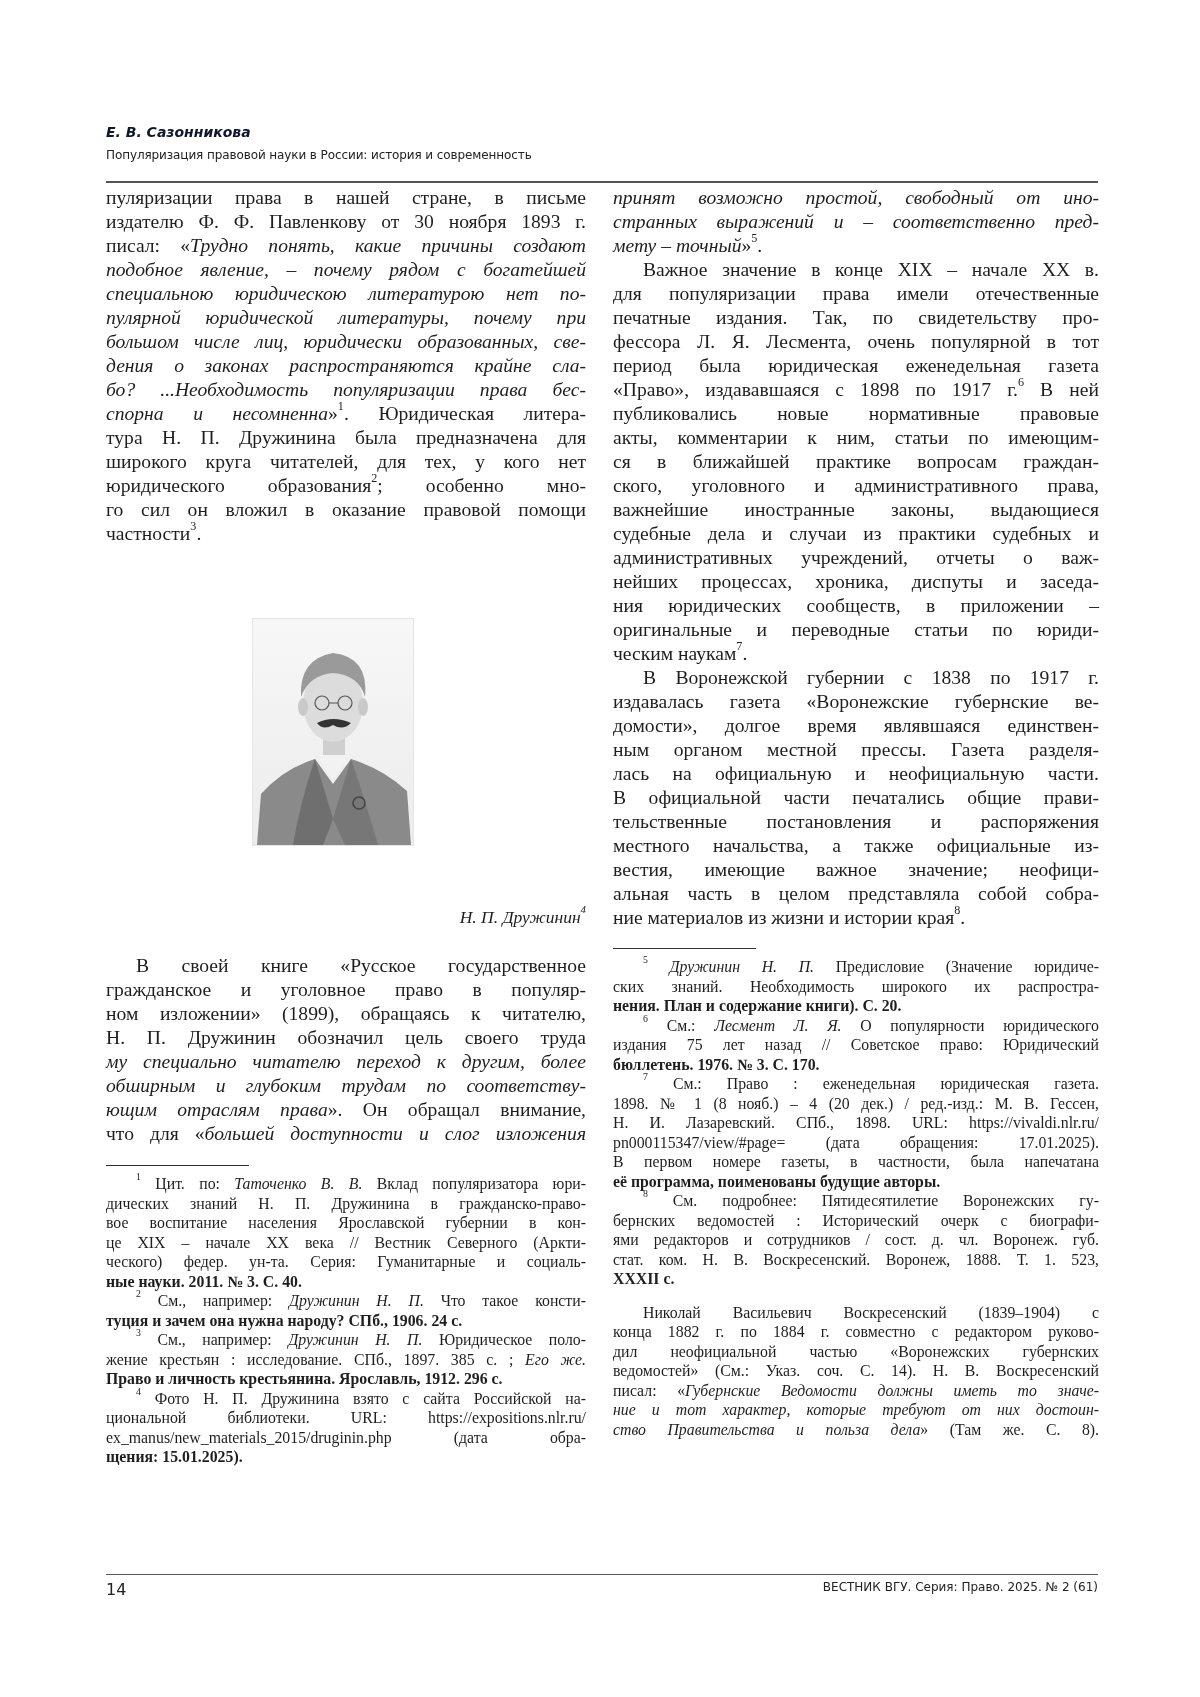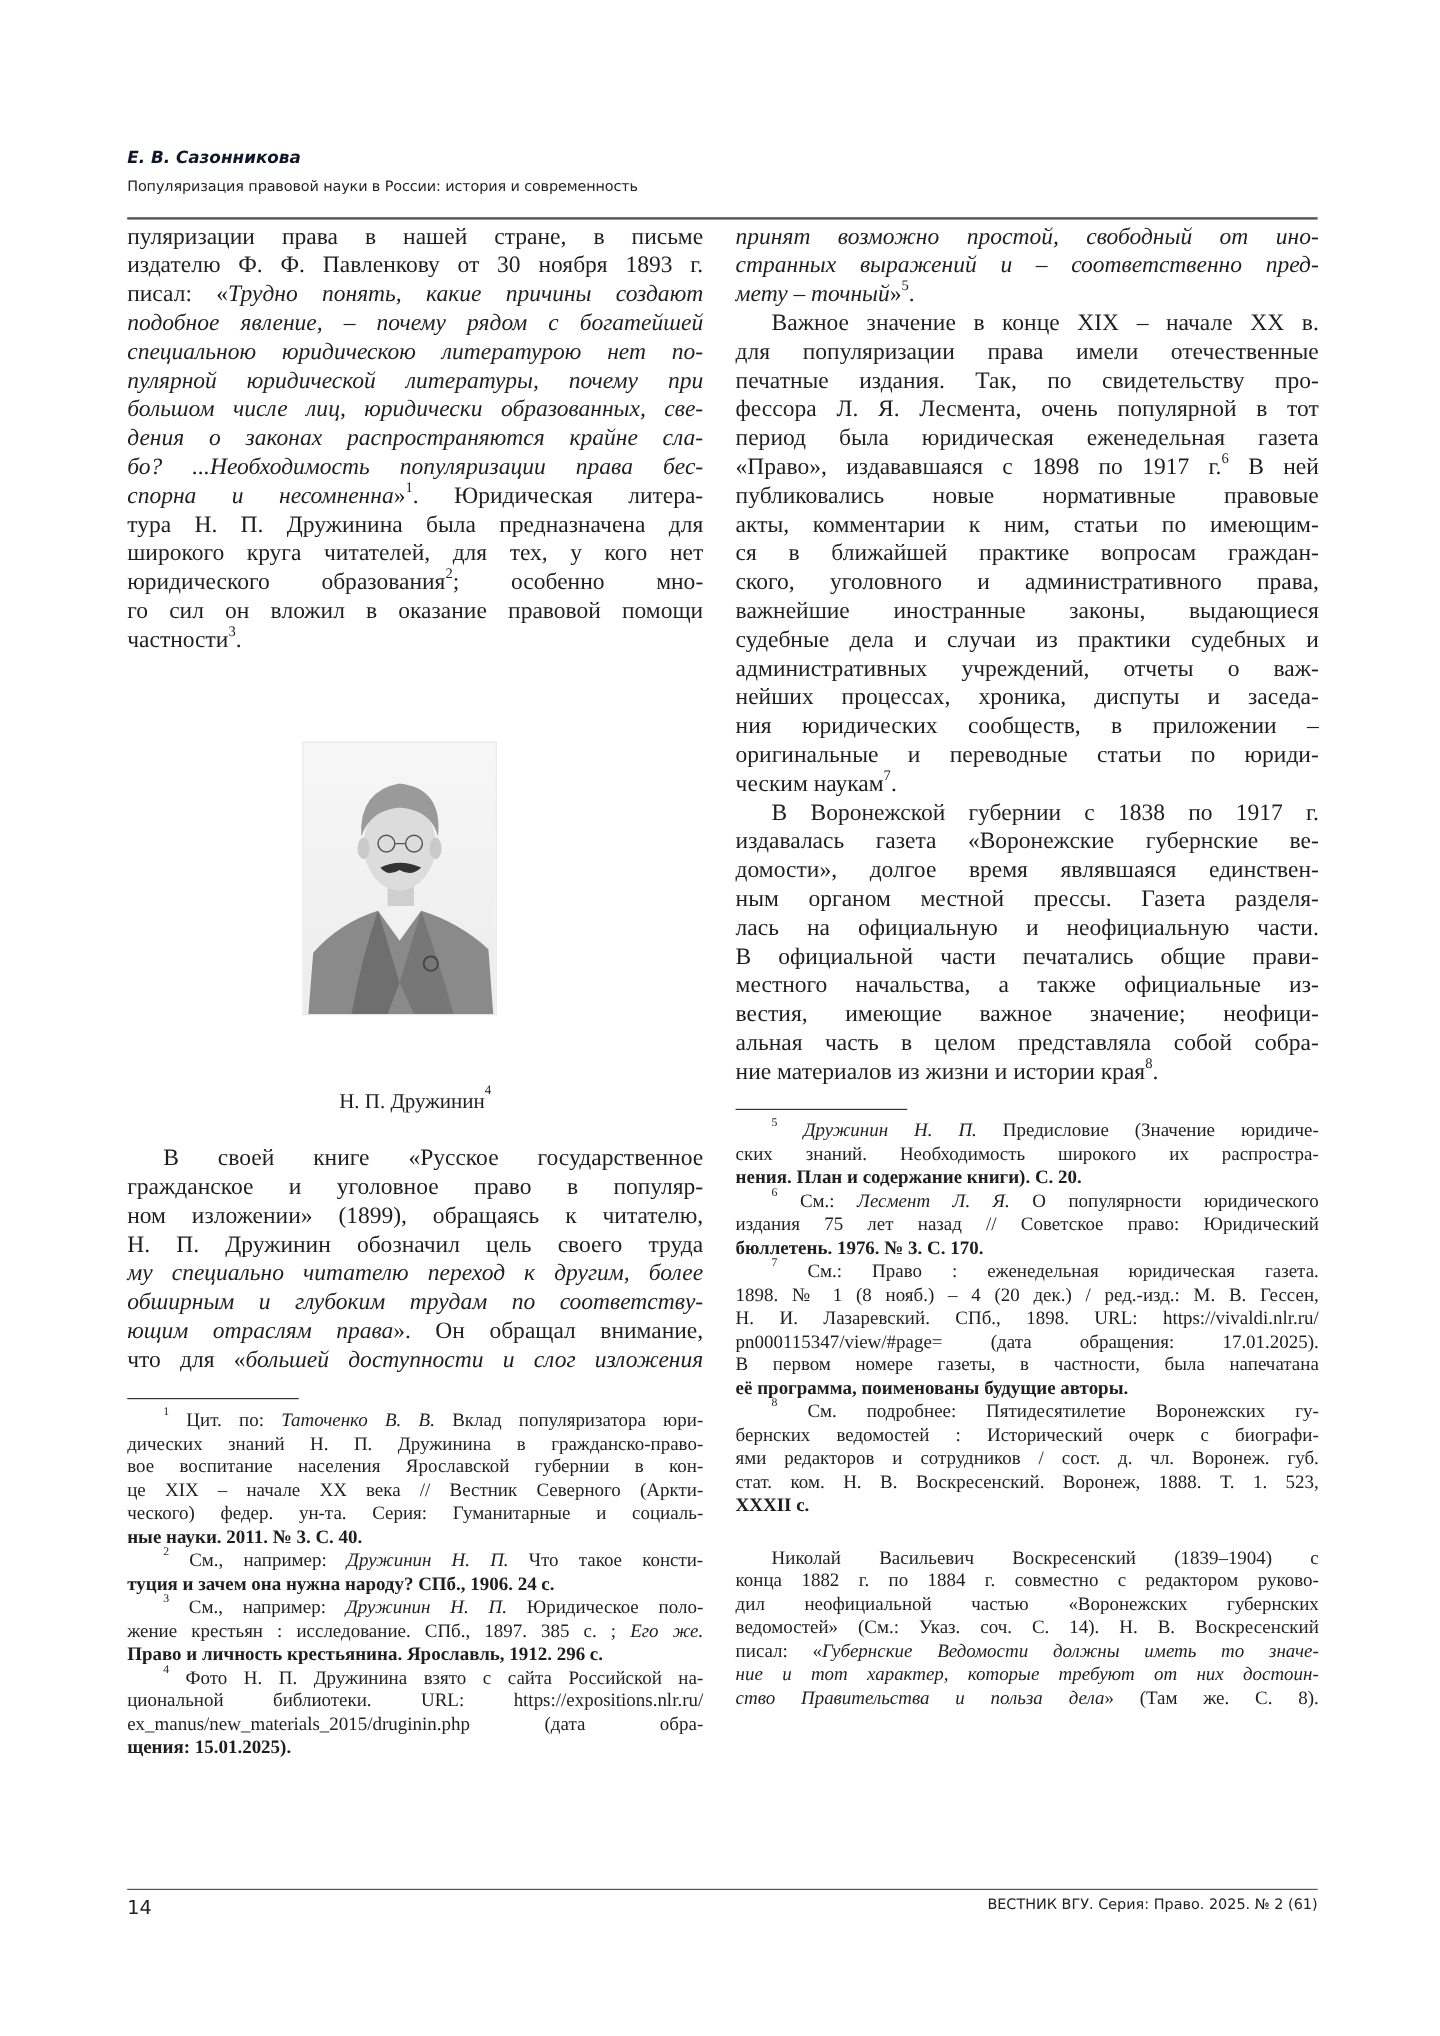--- a/index.html
+++ b/index.html
@@ -18,21 +18,21 @@
   .body-text .ln.last { text-align-last: left; }
   .body-text .ln.indent { text-indent: 30px; }
   .fn { font-size: 15.8px; line-height: 19.5px; }
   .fn .ln { display: block; white-space: nowrap; text-align: justify; text-align-last: justify; }
   .fn .ln.last { text-align-last: left; font-weight: bold; }
   .fn .ln.indent { text-indent: 30px; }
   i { font-style: italic; }
   sup { font-size: 62%; vertical-align: top; position: relative; top: -2px; line-height: 1; }
 
   .figure { position: absolute; left: 252px; top: 618px; width: 160px; height: 226px; border: 1px solid #e6e6e6; background: #fafafa; overflow: hidden; }
-  .caption { position: absolute; left: 106px; top: 906px; width: 480px; text-align: center; font-family: "Liberation Serif", serif; font-size: 17.5px; line-height: 22px; }
+  .caption { position: absolute; left: 106px; top: 906px; width: 480px; text-align: right; font-family: "Liberation Serif", serif; font-style: italic; font-size: 17.5px; line-height: 22px; }
 
   .fn-rule { height: 1px; background: #333; width: 143px; }
 
   .rule-bottom { position: absolute; left: 106px; top: 1574px; width: 992px; height: 1px; background: #555; }
   .page-num { position: absolute; left: 106px; top: 1580px; font-family: "DejaVu Sans", sans-serif; font-size: 16px; color: #222; }
   .journal { position: absolute; right: 102px; top: 1580px; font-family: "DejaVu Sans", sans-serif; font-size: 12px; color: #222; }
 </style>
 </head>
 <body>
 
@@ -164,20 +164,21 @@
     <span class="ln"><span>оригинальные и переводные статьи по юриди-</span></span>
     <span class="ln last"><span>ческим наукам</span><sup>7</sup><span>.</span></span>
   </div>
   <div class="body-text">
     <span class="ln indent"><span>В Воронежской губернии с 1838 по 1917 г.</span></span>
     <span class="ln"><span>издавалась газета «Воронежские губернские ве-</span></span>
     <span class="ln"><span>домости», долгое время являвшаяся единствен-</span></span>
     <span class="ln"><span>ным органом местной прессы. Газета разделя-</span></span>
     <span class="ln"><span>лась на официальную и неофициальную части.</span></span>
     <span class="ln"><span>В официальной части печатались общие прави-</span></span>
+    <span class="ln"><span>тельственные постановления и распоряжения</span></span>
     <span class="ln"><span>местного начальства, а также официальные из-</span></span>
     <span class="ln"><span>вестия, имеющие важное значение; неофици-</span></span>
     <span class="ln"><span>альная часть в целом представляла собой собра-</span></span>
     <span class="ln last"><span>ние материалов из жизни и истории края</span><sup>8</sup><span>.</span></span>
   </div>
 
   <div class="fn-rule" style="margin-top:18px;"></div>
 
   <div class="fn" style="margin-top:8px;" id="right-fn">
       <div>
@@ -198,21 +199,21 @@
         <span class="ln"><span>В первом номере газеты, в частности, была напечатана</span></span>
         <span class="ln last"><span>её программа, поименованы будущие авторы.</span></span>
       </div>
       <div>
         <span class="ln indent"><sup>8</sup> <span>См. подробнее: Пятидесятилетие Воронежских гу-</span></span>
         <span class="ln"><span>бернских ведомостей : Исторический очерк с биографи-</span></span>
         <span class="ln"><span>ями редакторов и сотрудников / сост. д. чл. Воронеж. губ.</span></span>
         <span class="ln"><span>стат. ком. Н. В. Воскресенский. Воронеж, 1888. Т. 1. 523,</span></span>
         <span class="ln last"><span>XXXII с.</span></span>
       </div>
-      <div style="margin-top: 24px;">
+      <div style="margin-top: 14px;">
         <span class="ln indent"><span>Николай Васильевич Воскресенский (1839–1904) с</span></span>
         <span class="ln"><span>конца 1882 г. по 1884 г. совместно с редактором руково-</span></span>
         <span class="ln"><span>дил неофициальной частью «Воронежских губернских</span></span>
         <span class="ln"><span>ведомостей» (См.: Указ. соч. С. 14). Н. В. Воскресенский</span></span>
         <span class="ln"><span>писал: «</span><i>Губернские Ведомости должны иметь то значе-</i><span></span></span>
         <span class="ln"><span></span><i>ние и тот характер, которые требуют от них достоин-</i><span></span></span>
         <span class="ln"><span></span><i>ство Правительства и польза дела</i><span>» (Там же. С. 8).</span></span>
       </div>
     </div>
 </div>

